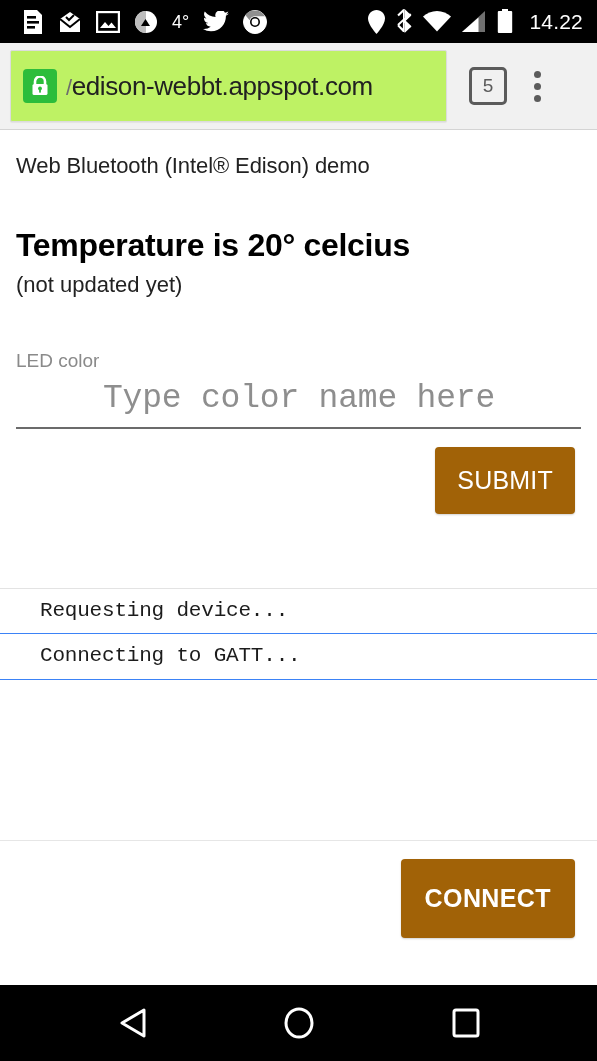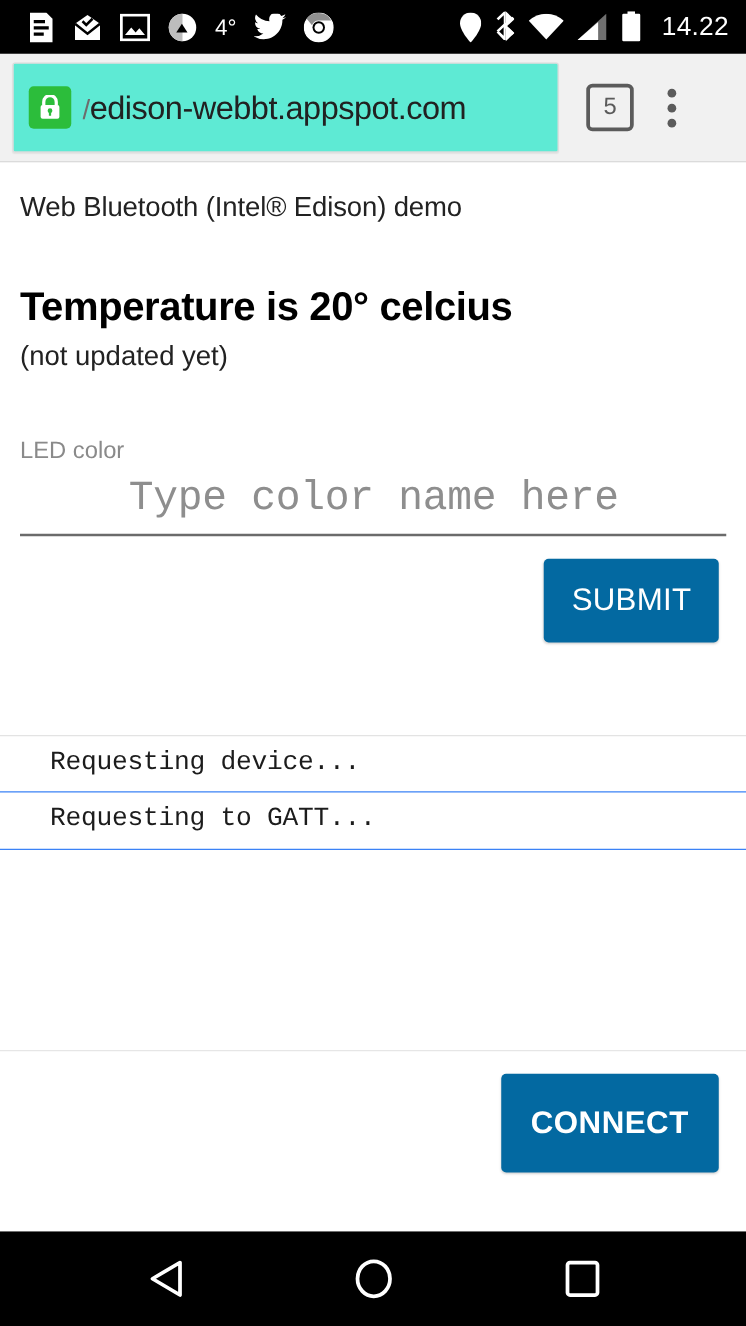--- a/index.html
+++ b/index.html
@@ -69,21 +69,21 @@
     border-bottom: 1px solid #d4d4d4;
     display: flex;
     align-items: center;
     padding: 0 12px 0 10px;
     flex: 0 0 auto;
     gap: 4px;
   }
   .omnibox {
     flex: 1 1 auto;
     height: 72px;
-    background: #5eead4;
+    background: #bef264;
     border: 1px solid #dcdcdc;
     border-radius: 2px;
     display: flex;
     align-items: center;
     padding: 0 4px 0 12px;
     overflow: hidden;
     box-shadow: 0 1px 1px rgba(0,0,0,0.06);
     max-width: 437px;
   }
   .lock-badge {
@@ -211,21 +211,21 @@
     opacity: 1;
   }
 
   .submit-row {
     display: flex;
     justify-content: flex-end;
     margin-top: 18px;
     padding-right: 6px;
   }
   .btn-green {
-    background: #0369a1;
+    background: #a16207;
     color: #ffffff;
     border: none;
     border-radius: 4px;
     font-family: "Liberation Sans", sans-serif;
     cursor: pointer;
     box-shadow: 0 1px 2px rgba(0,0,0,0.18);
   }
   .btn-submit {
     font-size: 25px;
     padding: 19px 22px;
@@ -402,21 +402,21 @@
         <input class="led-input" type="text" placeholder="Type color name here" style="">
       </div>
 
       <div class="submit-row">
         <button class="btn-green btn-submit">SUBMIT</button>
       </div>
     </div>
 
     <div class="log-panel">
       <div class="log-line">Requesting device...</div>
-      <div class="log-line">Requesting to GATT...</div>
+      <div class="log-line">Connecting to GATT...</div>
     </div>
 
     <div class="connect-sep"></div>
     <div class="connect-row">
       <button class="btn-green btn-connect">CONNECT</button>
     </div>
 
   </div>
 
   <div class="nav-bar">

